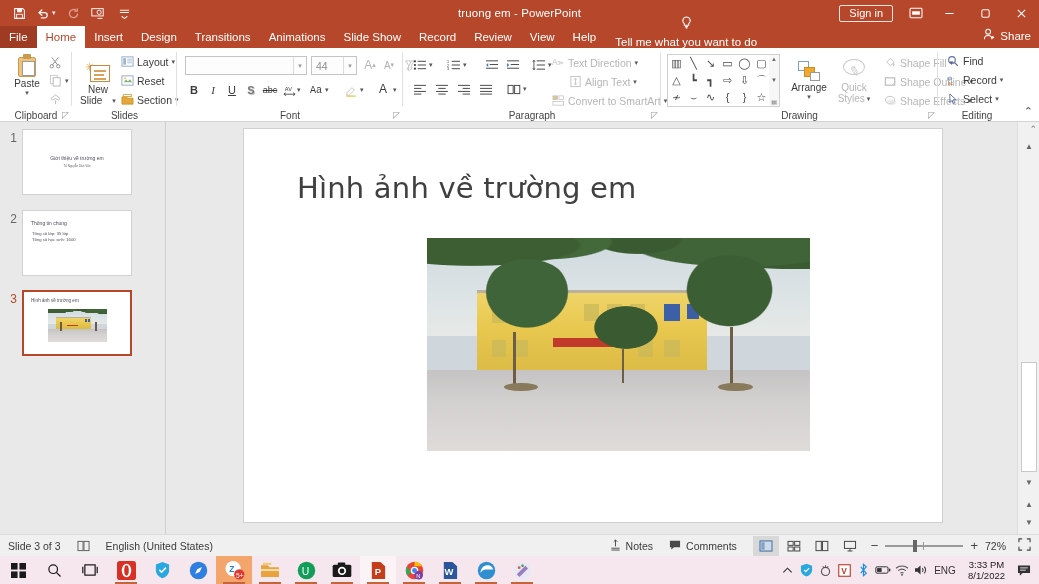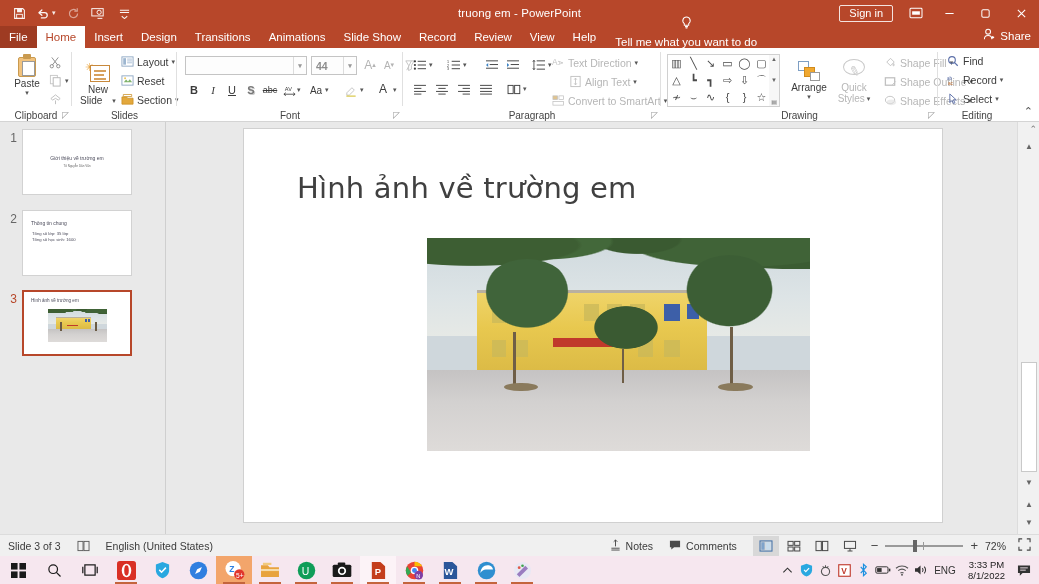--- a/index.html
+++ b/index.html
@@ -95,21 +95,21 @@
 
   
   .ns-ico { width: 26px; height: 22px; position: relative; }
   .ns-rect { position: absolute; left: 5px; top: 3px; width: 20px; height: 17px; border: 1px solid #c8893c; background: #fff; }
   .ns-line { position: absolute; background: #d7a15e; height: 1.5px; }
   .ns-burst { position: absolute; left: 0; top: 0; color: #e8a33d; font-size: 11px; line-height: 10px; }
 
   
   .fontbox {
     position: absolute; border: 1px solid #c4c4c4; background: #fdfdfd; height: 19px;
-    display: flex; align-items: center; font-weight: bold;
+    display: flex; align-items: center;
   }
   .fontbox .fv { font-size: 10.5px; color: #8d8d8d; padding-left: 4px; }
   .fontbox .ddd {
     margin-left: auto; width: 13px; height: 100%; border-left: 1px solid #dcdcdc;
     display: flex; align-items: center; justify-content: center; font-size: 7px; color: #999;
   }
   .fmt {
     position: absolute; width: 18px; height: 18px; display: flex; align-items: center; justify-content: center;
     font-size: 11px; color: #3b3b3b;
   }
@@ -455,21 +455,21 @@
       <div class="fmt" style="left:46px; top:33px; text-decoration:underline;">U</div>
       <div class="fmt" style="left:65px; top:33px; font-weight:bold; color:#777; text-shadow:1px 1px 0 #ccc;">S</div>
       <div class="fmt" style="left:84px; top:33px; font-size:9px; text-decoration:line-through;">abc</div>
       <div class="fmt" style="left:103px; top:33px; font-size:8px;">
         <svg width="15" height="13" viewBox="0 0 16 14">
             <text x="3" y="7" font-size="6" fill="#3b3b3b" font-family="Liberation Sans">AV</text>
             <path d="M2 11h12M2 11l2-1.6M2 11l2 1.6M14 11l-2-1.6M14 11l-2 1.6" stroke="#3b3b3b" stroke-width=".9" fill="none"></path>
           </svg>
       </div>
       <div class="cv" style="position:absolute; left:120px; top:38px;">▾</div>
-      <div class="fmt" style="left:130px; top:33px; font-size:10px;">Aa</div>
+      <div class="fmt" style="left:130px; top:33px; font-size:10px;font-family:Liberation Mono, monospace;">Aa</div>
       <div class="cv" style="position:absolute; left:148px; top:38px;">▾</div>
       <div class="fmt g" style="left:165px; top:33px;">
         <svg width="14" height="13" viewBox="0 0 15 14">
             <path d="M3 9.5 8.5 4l2.6 2.6L5.6 12H3z" fill="none" stroke="#c3c3c3" stroke-width="1"></path>
             <rect x="2.5" y="12.4" width="10" height="1.3" fill="#d9c84a"></rect>
           </svg>
       </div>
       <div class="cv" style="position:absolute; left:183px; top:38px;">▾</div>
       <div class="fmt" style="left:197px; top:32px; font-size:12px;">
         <span>A</span>

